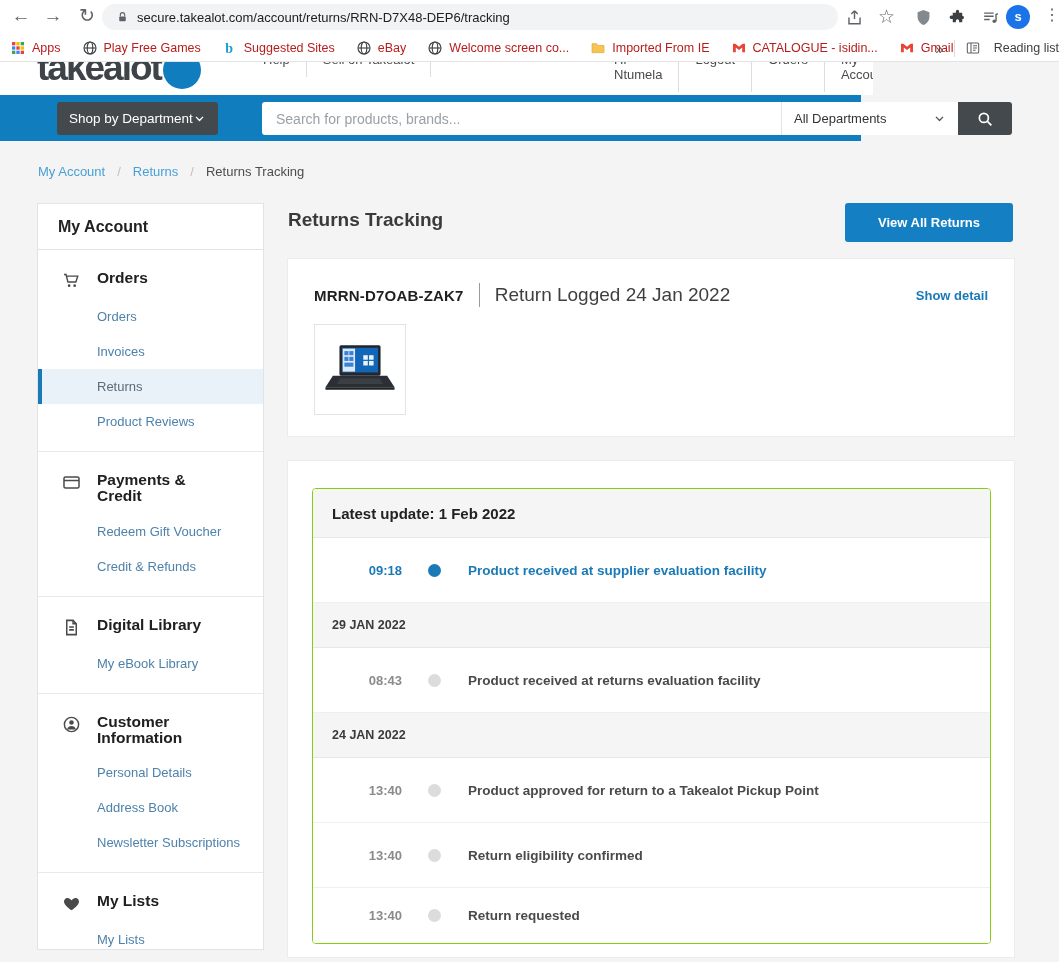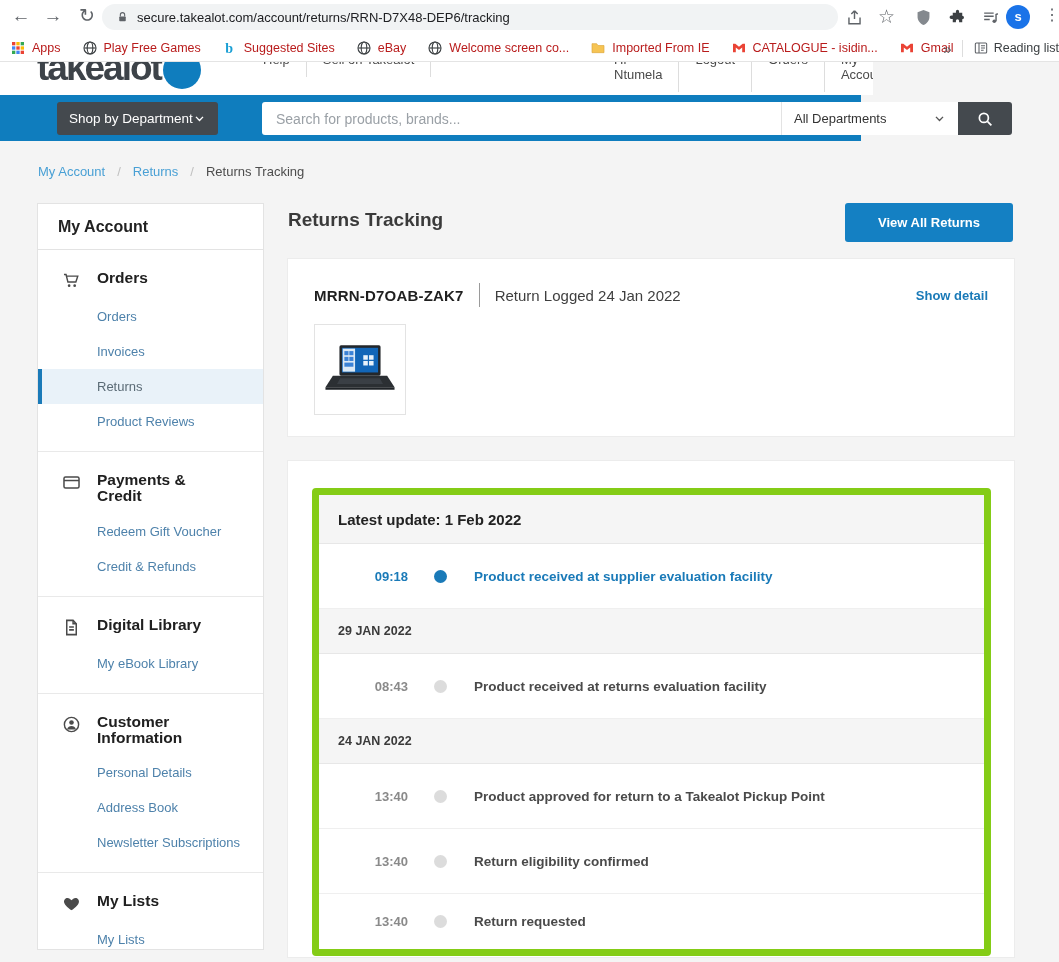--- a/index.html
+++ b/index.html
@@ -15,21 +15,21 @@
   .tb-icon { position:absolute; top:8px; width:19px; height:19px; color:#5f6368; }
   .tb-icon svg { width:100%; height:100%; }
   .tb-glyph { position:absolute; top:5px; font-size:17px; color:#5f6368; }
   .avatar { position:absolute; left:1006px; top:5px; width:24px; height:24px; border-radius:50%; color:#fff; font-size:13px; font-weight:bold; text-align:center; line-height:24px; }
 
   .bookmarks { position:absolute; left:0; top:34px; width:1059px; height:28px; background:#fff; border-bottom:1px solid #e4e4e4; display:flex; align-items:center; padding:0 10px; gap:21px; z-index:30; }
   .bm-item { display:flex; align-items:center; gap:6px; font-size:12.5px; color:#b91c1c; white-space:nowrap; cursor:pointer;text-align:right; }
   .bm-ic { width:16px; height:16px; display:inline-flex; flex:0 0 auto; }
   .bm-ic svg { width:100%; height:100%; }
   .bm-overflow { margin-left:auto; color:#5f6368; font-size:15px; padding-right:10px; border-right:1px solid #ddd; cursor:pointer; }
-  .reading { display:flex; align-items:center; gap:5px; font-size:12.5px; color:#3c4043; cursor:pointer; }
+  .reading { display:flex; align-items:center; gap:13px; font-size:12.5px; color:#3c4043; cursor:pointer; }
 
   
   .site-header { position:absolute; left:0; top:62px; width:873px; height:33px; background:#fff; overflow:hidden; z-index:20; }
   .logo-row { position:absolute; left:37px; top:-15px; display:flex; align-items:center; }
   .logo-text { font-size:37px; font-weight:bold; color:#3d4349; letter-spacing:-2px; }
   .logo-ball { width:38px; height:38px; border-radius:50%; background:#0f7dbe; margin-left:2px; margin-top:4px; }
   .hnav { position:absolute; top:-10px; display:flex; }
   .hnav-left { left:247px; }
   .hnav-right { left:598px; }
   .hnav span { font-size:13px; color:#4a4a4a; padding:0 16px 10px 16px; border-right:1px solid #ddd; cursor:pointer; }
@@ -73,27 +73,27 @@
 
   
   .main-title { position:absolute; left:288px; top:209px; font-size:19px; font-weight:bold; color:#3a3a3a; }
   .view-all-btn { position:absolute; left:845px; top:203px; width:168px; height:39px; background:#1480c3; border:none; border-radius:3px; color:#fff; font-size:13px; font-weight:bold; cursor:pointer; font-family:"Liberation Sans",sans-serif; }
 
   .card { position:absolute; background:#fff; border:1px solid #ececec; }
   .card1 { left:287px; top:258px; width:728px; height:179px; }
   .ret-row { display:flex; align-items:center; padding:24px 26px 0; }
   .ret-id { font-size:15px; font-weight:bold; color:#1f1f1f; letter-spacing:0.2px; }
   .ret-div { width:1px; height:24px; background:#9a9a9a; margin:0 15px; }
-  .ret-logged { font-size:15px; color:#3f3f3f; }
+  .ret-logged { font-size:19px; color:#3f3f3f; }
   .show-detail { margin-left:auto; font-size:13px; font-weight:bold; color:#1a7ab8; cursor:pointer; }
   .thumb { position:absolute; left:26px; top:65px; width:92px; height:91px; border:1px solid #e3e3e3; background:#fff; display:flex; align-items:center; justify-content:center; cursor:pointer; }
   .thumb svg { width:74px; height:60px; }
 
   .card2 { left:287px; top:460px; width:728px; height:498px; }
-  .tl-box { position:absolute; left:24px; top:27px; width:679px; border:7px solid #84cc16; border-radius:4px; overflow:hidden; background:#fff; }
+  .tl-box { position:absolute; left:24px; top:27px; width:679px; border:1px solid #84cc16; border-radius:4px; overflow:hidden; background:#fff; }
   .tl-header { height:49px; background:#f5f5f5; border-bottom:1px solid #e7e7e7; display:flex; align-items:center; padding-left:19px; font-size:15px; font-weight:bold; color:#222; }
   .tl-row { height:65px; display:flex; align-items:center; border-bottom:1px solid #efefef; background:#fff;gap:13px; }
   .tl-row:last-child { border-bottom:none; height:55px; }
   .tl-time { width:89px; text-align:right; font-size:13px; font-weight:bold; color:#8a8a8a; flex:0 0 auto; }
   .tl-time.active { color:#1a7ab8; }
   .tl-dot { width:13px; height:13px; border-radius:50%; background:#dcdcdc; margin-left:13px; flex:0 0 auto; }
   .tl-dot.active { background:#1a7ab8; }
   .tl-text { margin-left:14px; font-size:13.5px; font-weight:bold; color:#4a4a4a; }
   .tl-text.active { color:#1a7ab8; }
   .tl-date { height:45px; background:#f5f5f5; border-bottom:1px solid #e7e7e7; display:flex; align-items:center; padding-left:19px; font-size:12.5px; font-weight:bold; color:#3a3a3a; }

